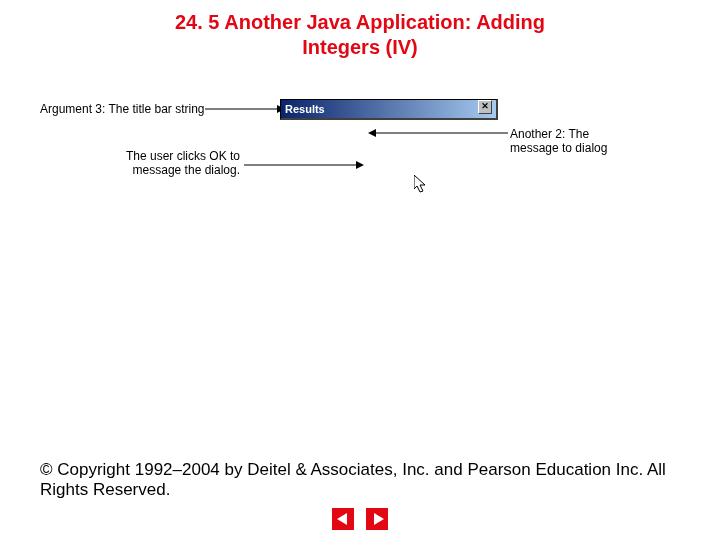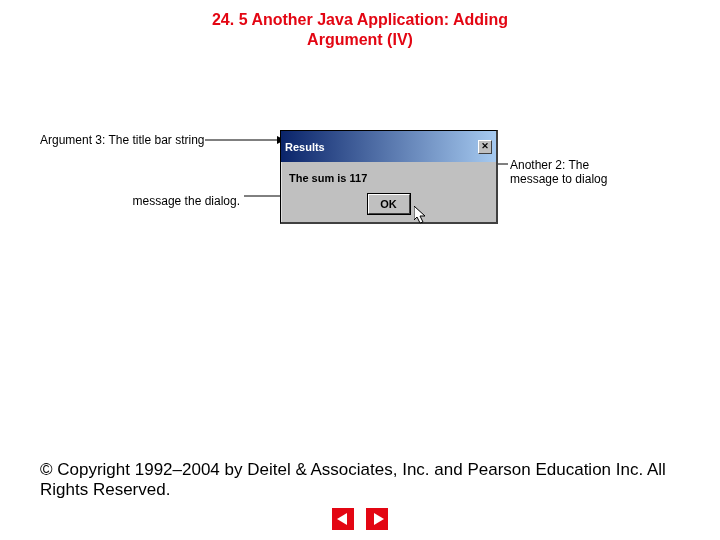--- a/index.html
+++ b/index.html
@@ -7,29 +7,29 @@
     width: 720px;
     height: 540px;
     background: #fff;
     font-family: Arial, Helvetica, sans-serif;
     position: relative;
     overflow: hidden;
   }
   .title {
     color: #e30613;
     font-weight: bold;
-    font-size: 16px;
+    font-size: 20px;
     text-align: center;
     padding-top: 10px;
     line-height: 1.25;
   }
   .diagram-area {
     position: absolute;
     left: 0;
-    top: 118px;
+    top: 87px;
     width: 720px;
     height: 180px;
   }
   .annotation {
     position: absolute;
     font-size: 12px;
     color: #000;
     line-height: 1.2;
   }
   .ann-titlebar { left: 40px; top: 15px; width: 200px; }
@@ -45,26 +45,25 @@
     border: 1px solid #000;
     border-right: 2px solid #404040;
     border-bottom: 2px solid #404040;
     box-shadow: inset 1px 1px 0 #dfdfdf;
   }
   .titlebar {
     background: linear-gradient(to right, #0a246a, #a6caf0);
     color: #fff;
     font-size: 11px;
     font-weight: bold;
-    height: 31px;
+    height: 18px;
     line-height: 18px;
     padding: 0 4px;
     display: flex;
     justify-content: space-between;
-    align-items: center;
   }
   .close-btn {
     width: 14px;
     height: 14px;
     background: #c0c0c0;
     border: 1px solid #fff;
     border-right-color: #404040;
     border-bottom-color: #404040;
     color: #000;
     font-size: 9px;
@@ -143,29 +142,29 @@
     border-top: 6px solid transparent;
     border-bottom: 6px solid transparent;
     border-left: 10px solid #fff;
   }
 </style>
 </head>
 <body>
 
 <div class="title">
   <span>24. 5  Another Java Application: Adding</span><br>
-  <span>Argument (IV)</span>
+  <span>Integers (IV)</span>
 </div>
 
 <div class="diagram-area">
 
   <div class="annotation ann-titlebar">Argument 3: The title bar string</div>
 
   <div class="annotation ann-ok">
-    <br>
+    <span>The user clicks OK to</span><br>
     <span>message the dialog.</span>
   </div>
 
   <div class="annotation ann-msg">
     <span>Another 2: The</span><br>
     <span>message to dialog</span>
   </div>
 
   <svg class="arrow" style="left:205px; top:18px;" width="80" height="10">
     <line x1="0" y1="4" x2="72" y2="4" stroke="#000" stroke-width="1"></line>
@@ -178,26 +177,20 @@
   <svg class="arrow" style="left:368px; top:42px;" width="140" height="10">
     <line x1="140" y1="4" x2="8" y2="4" stroke="#000" stroke-width="1"></line>
     <polygon points="8,0 0,4 8,8" fill="#000"></polygon>
   </svg>
 
   <div class="dialog">
     <div class="titlebar">
       <span>Results</span>
       <span class="close-btn">✕</span>
     </div>
-    <div class="dialog-body">
-      <div class="msg">The sum is 117</div>
-      <div class="btn-row">
-        <span class="ok-btn">OK</span>
-      </div>
-    </div>
   </div>
 
   <svg class="cursor" width="16" height="20">
     <polygon points="0,0 0,14 3,11 6,17 9,16 6,10 11,10" fill="#fff" stroke="#000" stroke-width="1"></polygon>
   </svg>
 
 </div>
 
 <div class="copyright">© Copyright 1992–2004 by Deitel &amp; Associates, Inc. and Pearson Education Inc. All Rights Reserved.</div>
 

